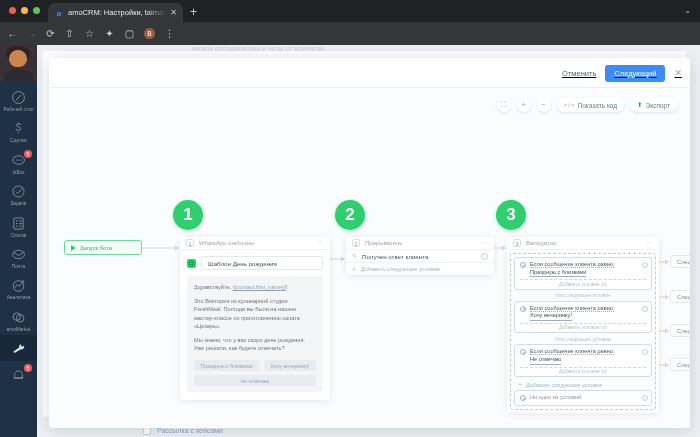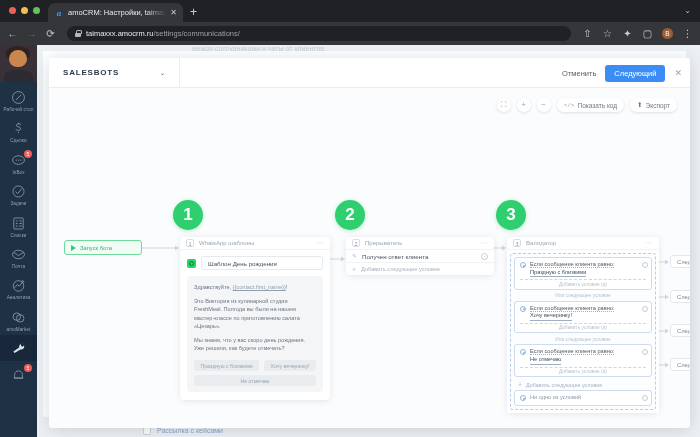--- a/index.html
+++ b/index.html
@@ -127,21 +127,21 @@
     display: flex; align-items: center; position: relative;
   }
   .modal-title-wrap {
     width: 131px; height: 30px; border-right: 1px solid #eaeef1;
     display: flex; align-items: center; padding: 0 14px; justify-content: space-between;
   }
   .modal-title { font-size: 8px; font-weight: bold; color: #2b3a4b; letter-spacing: .8px; }
   .chev { font-size: 6px; color: #3a4c60; }
   .head-actions {
     position: absolute; right: 8px; top: 0; height: 30px;
-    display: flex; align-items: center; gap: 9px;
+    display: flex; align-items: center; gap: 9px; text-decoration: underline;
   }
   .btn-cancel { font-size: 7.5px; color: #55606c; }
   .btn-save {
     background: #3c8cf5; color: #fff; font-size: 7.5px;
     border-radius: 3px; padding: 4px 9px; line-height: 9px;
   }
   .btn-close-x { font-size: 9px; color: #9aa4ae; line-height: 9px; }
 
   
   .canvas-toolbar {
@@ -305,24 +305,20 @@
       <span class="tab-close">✕</span>
     </div>
     <div class="newtab">+</div>
     <div class="tabstrip-chev">⌄</div>
   </div>
 
   <div class="browser-toolbar">
     <span class="nav-ico">←</span>
     <span class="nav-ico dim">→</span>
     <span class="nav-ico">⟳</span>
-    <div class="omnibox">
-      <span class="lock"></span>
-      <span class="url"><b>taimaxxx.amocrm.ru</b><span>/settings/communications/</span></span>
-    </div>
     <div class="tb-right">
       <span class="nav-ico">⇧</span>
       <span class="nav-ico">☆</span>
       <span class="nav-ico">✦</span>
       <span class="nav-ico">▢</span>
       <span class="avatar-btn">B</span>
       <span class="nav-ico">⋮</span>
     </div>
   </div>
 
@@ -447,24 +443,20 @@
           </span>
           <span class="side-label"></span>
         </div>
 
       </div>
     </div>
 
     <div class="modal">
 
       <div class="modal-head">
-        <div class="modal-title-wrap">
-          <span class="modal-title">SALESBOTS</span>
-          <span class="chev">⌄</span>
-        </div>
         <div class="head-actions">
           <span class="btn-cancel">Отменить</span>
           <span class="btn-save">Следующий</span>
           <span class="btn-close-x">✕</span>
         </div>
       </div>
 
       <div class="canvas-toolbar">
         <span class="circ-btn">⛶</span>
         <span class="circ-btn">+</span>

